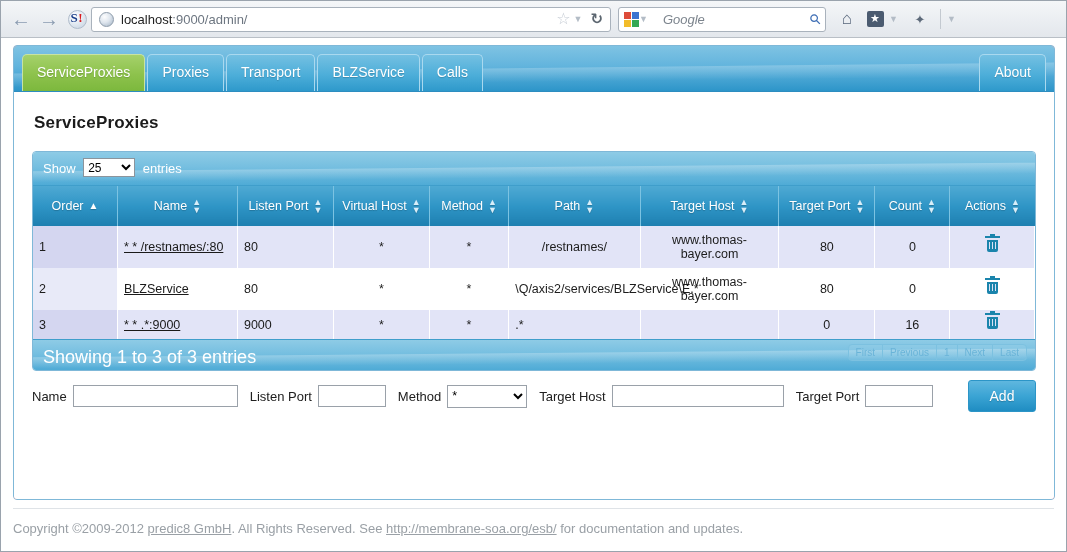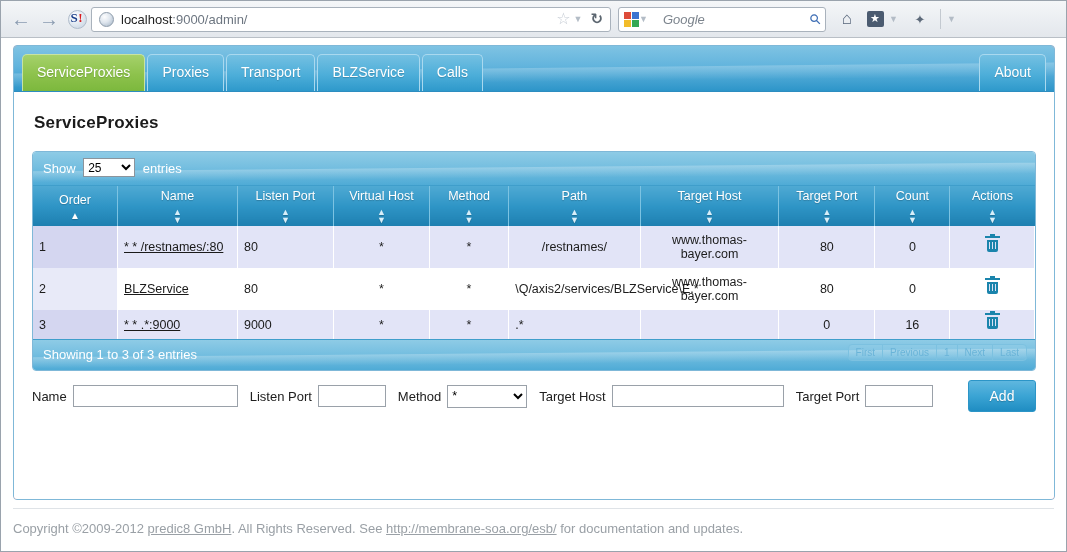--- a/index.html
+++ b/index.html
@@ -153,21 +153,21 @@
   thead th{
     background:linear-gradient(#4fa9d3 0%,#2f95c6 50%,#1d7fb0 100%);
     color:#fff;font-size:12.5px;font-weight:normal;
     height:40px;padding:0 6px;
     border-right:1px solid #7cc3e2;
     position:relative;text-align:center;
     box-sizing:border-box;
     text-shadow:0 1px 1px rgba(0,0,0,.2);
   }
   thead th:last-child{border-right:none;}
-  th .sortwrap{display:inline-flex;align-items:center;gap:5px;justify-content:center;flex-direction:column;}
+  th .sortwrap{display:inline-flex;align-items:center;gap:5px;justify-content:center;}
   th .sorticon{font-size:9px;line-height:8px;color:#d8eef9;display:inline-block;}
   th.sorted .sorticon{color:#ffffff;font-size:10px;}
   tbody td{
     font-size:12.5px;color:#1c1c1c;
     padding:7px 6px;border-right:1px solid #ffffff;
     text-align:center;vertical-align:middle;
     box-sizing:border-box;
   }
   tbody tr.odd td{background:#e2e4f7;}
   tbody tr.even td{background:#ffffff;}
@@ -192,21 +192,21 @@
   .dt-bot{
     height:30px;position:relative;
     background:linear-gradient(#8ecbe6 0%,#76bfe0 45%,#4fabd6 100%);
     border-top:1px solid #3f9ecb;
   }
   .dt-bot:after{
     content:"";position:absolute;left:0;right:0;top:13px;height:11px;
     background:linear-gradient(rgba(255,255,255,.25),rgba(255,255,255,0));
     transform:skewY(-.5deg);pointer-events:none;
   }
-  .dt-info{position:absolute;left:10px;top:7px;color:#fff;font-size:13px;z-index:2;}
+  .dt-info{position:absolute;left:10px;top:7px;color:#fff;font-size:18px;z-index:2;}
   .dt-page{position:absolute;right:8px;top:4px;display:flex;z-index:2;}
   .pbtn{
     font-size:10px;color:#6ab4d8;
     padding:2px 7px;border:1px solid #7cc1e0;
     background:rgba(255,255,255,.07);
     margin-left:-1px;
   }
   .pbtn:first-child{border-radius:4px 0 0 4px;margin-left:0;}
   .pbtn:last-child{border-radius:0 4px 4px 0;text-align:right;}
   

